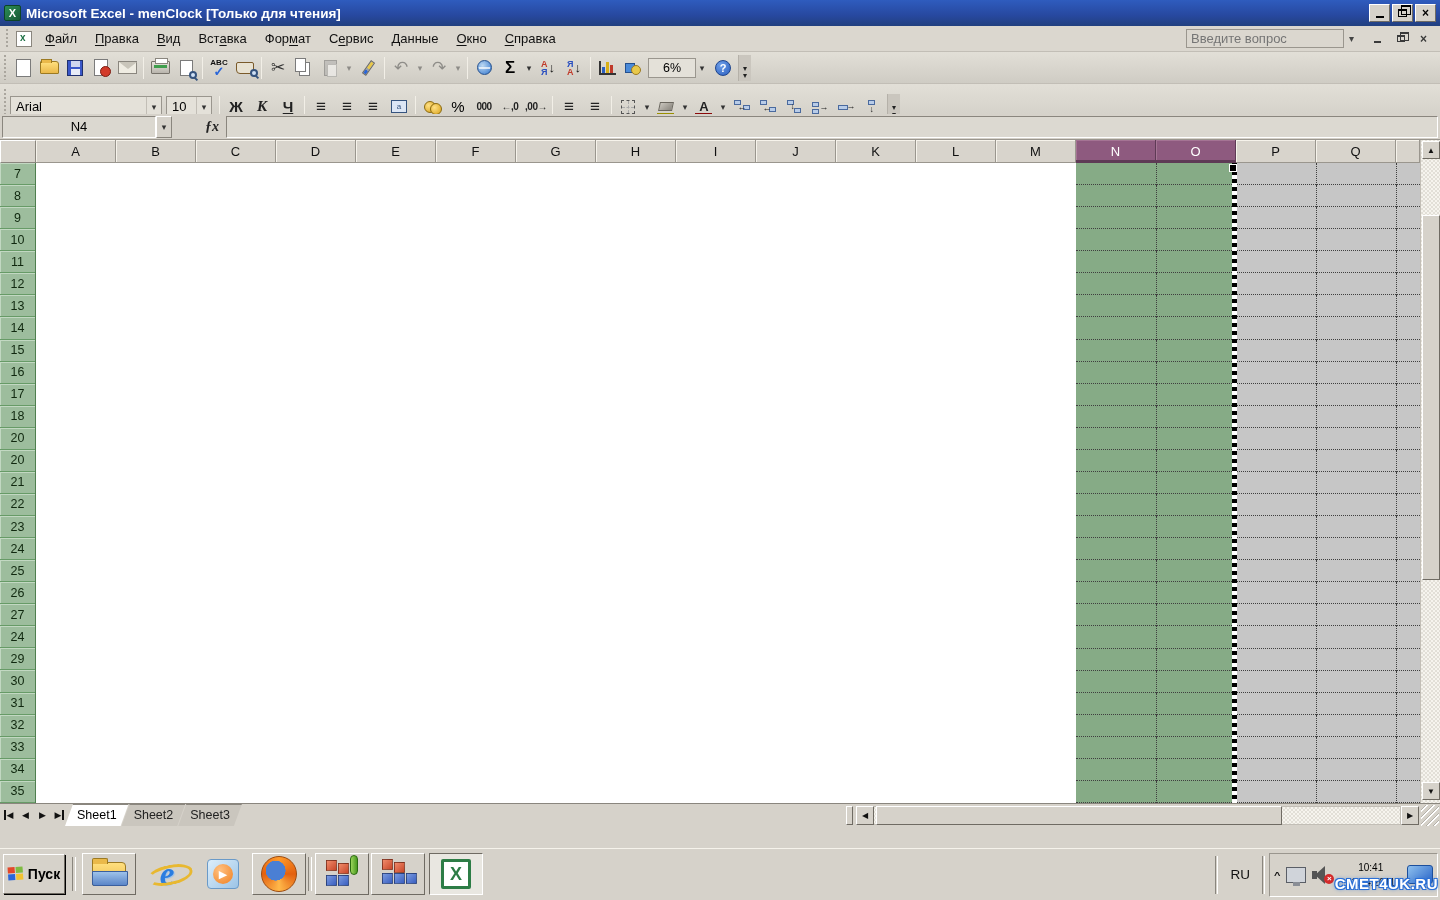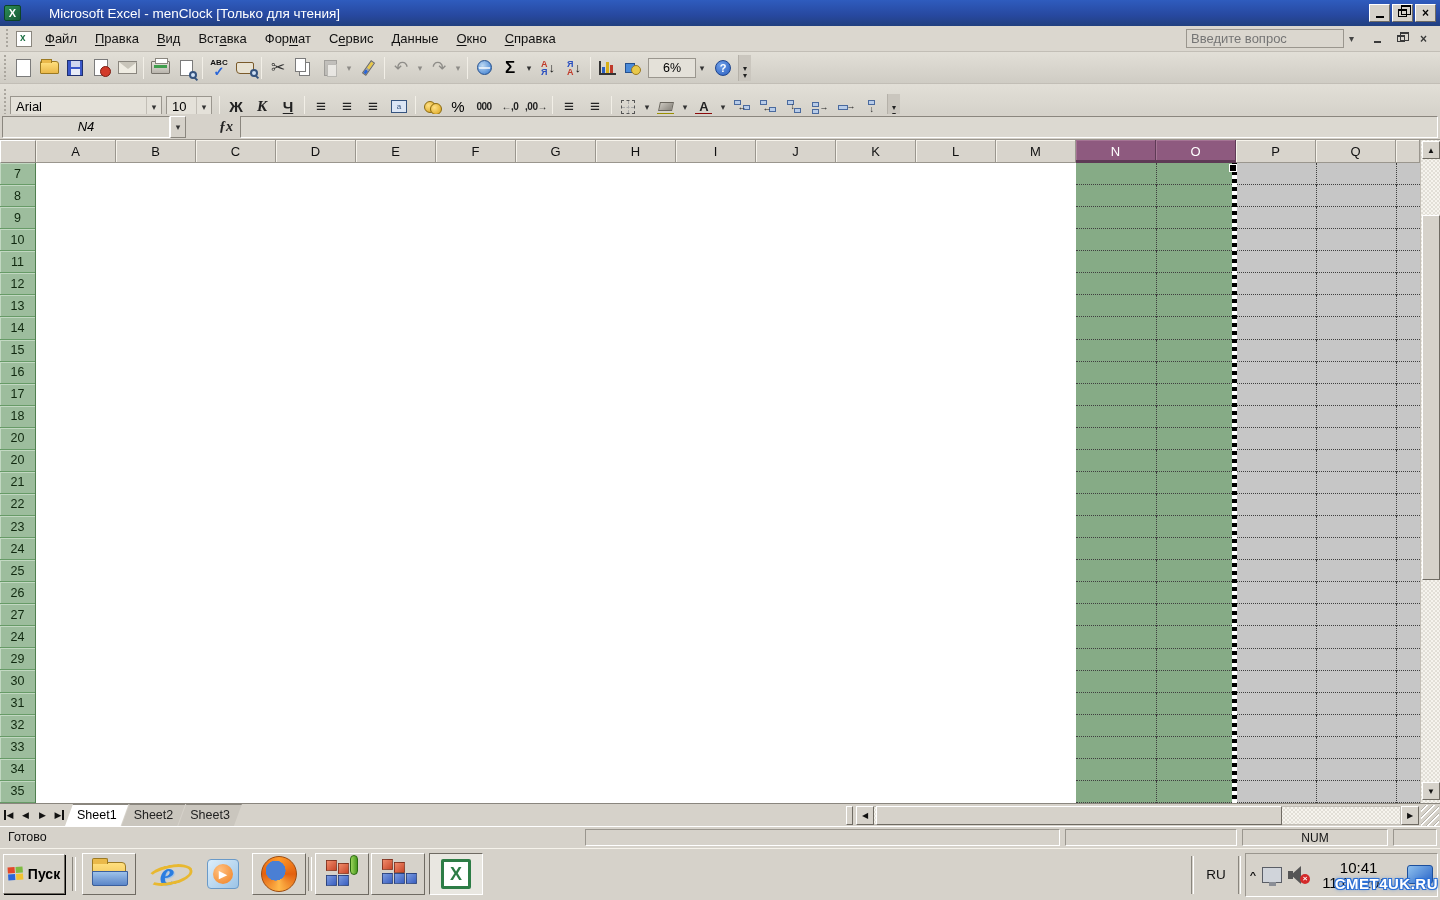--- a/index.html
+++ b/index.html
@@ -7,21 +7,21 @@
   body { font-family:"Liberation Sans", sans-serif; font-size:13px; background:#d6d2ca; }
   #screen { position:relative; width:1440px; height:900px; overflow:hidden; }
 
   
   .titlebar { position:absolute; left:0; top:0; width:1440px; height:26px;
     background:linear-gradient(180deg,#2f5cbe 0%,#27489f 60%,#21407f 100%);
     display:flex; align-items:center; padding:0 4px; color:#fff; }
   .titlebar .app-ico { width:17px; height:16px; background:#1e7145; border:1px solid #0c4426;
     border-radius:2px; color:#fff; font-weight:bold; font-size:11px; line-height:14px;
     text-align:center; margin-right:5px; background:linear-gradient(135deg,#2c8d57,#175a34); }
-  .titlebar .ttl { font-weight:normal; font-size:13.5px; white-space:nowrap;margin-left:23px; }
+  .titlebar .ttl { font-weight:bold; font-size:13.5px; white-space:nowrap; }
   .win-btns { margin-left:auto; display:flex; gap:2px; }
   .wbtn { width:21px; height:18px; background:#d6d2ca; border:1px solid;
     border-color:#fff #6f6b63 #6f6b63 #fff; display:flex; align-items:center;
     justify-content:center; color:#000; font-size:12px; font-weight:bold; }
   .wbtn .minbar { width:8px; height:2px; background:#000; margin-top:8px; }
   .restore-g { position:relative; width:9px; height:8px; border:1px solid #000; border-top:2px solid #000; background:#d6d2ca; }
   .restore-g::before { content:""; position:absolute; left:2px; top:-6px; width:8px; height:7px;
     border:1px solid #000; border-top:2px solid #000; }
 
   
@@ -118,22 +118,22 @@
   .i-fill { width:14px; height:9px; background:linear-gradient(135deg,#c9c5bd,#8a867e); border:1px solid #6a665e; transform:skewX(-12deg); }
   .color-bar { position:absolute; left:4px; bottom:3px; width:17px; height:4px; }
   .i-fontA { font-weight:bold; font-size:13px; color:#222; line-height:11px; }
   .cust { width:17px; height:14px; position:relative; }
   .cust .bx { position:absolute; width:7px; height:5px; background:#b8cce8; border:1px solid #4a6a9e; }
   .cust .ar2 { position:absolute; font-size:9px; color:#222; line-height:9px; }
 
   
   .formulabar { position:absolute; left:0; top:114px; width:1440px; height:26px; background:#d6d2ca;
     display:flex; align-items:center; border-bottom:1px solid #9a968e; }
-  .namebox { width:168px; height:22px; margin-left:2px; background:#dbd8d0; border:1px solid;
-    border-color:#8a867e #fff #fff #8a867e; display:flex; align-items:center; justify-content:center; font-size:13px;font-style:italic; }
+  .namebox { width:154px; height:22px; margin-left:2px; background:#dbd8d0; border:1px solid;
+    border-color:#8a867e #fff #fff #8a867e; display:flex; align-items:center; justify-content:center; font-size:13px; }
   .name-caret { width:16px; height:22px; display:flex; align-items:center; justify-content:center; font-size:9px; color:#333; border:1px solid; border-color:#fff #8a867e #8a867e #fff; background:#d6d2ca; }
   .fx { width:28px; text-align:center; font-style:italic; font-family:"Liberation Serif",serif; font-weight:bold; font-size:14px; color:#222; margin-left:26px; }
   .formula-field { flex:1; height:22px; background:#dcd9d1; border:1px solid; border-color:#8a867e #fff #fff #8a867e; margin-right:2px; padding:0 4px; font-size:13px; color:#111; }
 
   
   #sheet { position:absolute; left:0; top:140px; width:1420px; height:663px; background:#fff; overflow:hidden; }
   #col-headers { position:absolute; left:0; top:0; right:0; height:23px; display:flex; }
   .corner { width:36px; height:23px; background:#d8d4cc; border:1px solid; border-color:#fff #8a867e #8a867e #fff; flex:none; }
   .colhead { width:80px; height:23px; flex:none; background:#d8d4cc; border-right:1px solid #9a968e; border-bottom:1px solid #9a968e; box-shadow:inset 1px 1px 0 #f6f3eb; display:flex; align-items:center; justify-content:center; font-size:13px; color:#111; }
   .colhead.sel { background:#8e5a7f; color:#fff; box-shadow:inset 0 -2px 0 #5e3a55, inset 1px 1px 0 #a57494; border-right:1px solid #5e3a55; border-bottom:1px solid #5e3a55; }
@@ -203,21 +203,21 @@
   .traysep { width:3px; height:38px; border-left:1px solid #8a867e; border-right:1px solid #fff; margin:0 4px; }
   .lang { font-size:13.5px; color:#111; padding:0 8px; }
   .traypanel { height:44px; border:1px solid; border-color:#9a968e #fff #fff #9a968e; display:flex; align-items:center; padding:0 4px; gap:6px; }
   .chev { font-weight:bold; font-size:11px; color:#111; transform:scaleY(.8); }
   .i-net { width:20px; height:16px; background:#d0d4da; border:1px solid #5a5e66; position:relative; }
   .i-net::after { content:""; position:absolute; left:6px; bottom:-4px; width:7px; height:4px; background:#8a8e96; }
   .i-spk { position:relative; width:22px; height:18px; }
   .i-spk .bx2 { position:absolute; left:0; top:5px; width:5px; height:8px; background:#555; }
   .i-spk .tri { position:absolute; left:3px; top:0; width:0; height:0; border:9px solid transparent; border-right:10px solid #555; border-left:none; }
   .i-spk .no { position:absolute; right:0; bottom:0; width:10px; height:10px; border-radius:50%; background:#d42a2a; color:#fff; font-size:8px; line-height:10px; text-align:center; font-weight:bold; }
-  .clock { text-align:center; font-size:15px; line-height:15px; color:#000; padding:0 6px; }
+  .clock { text-align:center; font-size:10px; line-height:15px; color:#000; padding:0 6px; }
   .i-mon { width:26px; height:19px; border-radius:3px; background:linear-gradient(135deg,#8ec0ee,#2a66c8); border:1px solid #1c4f9c; }
   .watermark { position:absolute; right:2px; bottom:8px; font-size:15px; font-weight:bold; color:#fff; letter-spacing:.5px; z-index:10;
     text-shadow:-1px -1px 0 #2a6fd6,1px -1px 0 #2a6fd6,-1px 1px 0 #2a6fd6,1px 1px 0 #2a6fd6,0 0 4px #2a6fd6; }
 </style>
 </head>
 <body>
 
 <div id="screen">
 
   <div class="titlebar">
@@ -735,27 +735,20 @@
     <div class="hbtn" style="left:856px;">
         <span>◀</span>
       </div>
     <div class="hthumb"></div>
     <div class="hbtn" style="left:1401px;">
         <span>▶</span>
       </div>
     <div class="sizegrip"></div>
   </div>
 
-  <div class="statusbar">
-    <div class="st-left">Готово</div>
-    <div class="st-panel" style="left:585px;width:475px;"></div>
-    <div class="st-panel st-num" style="left:1065px;width:172px;"></div>
-    <div class="st-panel st-num" style="left:1242px;width:146px;">NUM</div>
-    <div class="st-panel" style="left:1393px;width:44px;"></div>
-  </div>
 
   <div class="taskbar">
     <div class="startbtn">
       <span class="flag">
         <i style="background:#e3482a;"></i>
           <i style="background:#7fbb42;"></i>
           <i style="background:#2a66d9;"></i>
           <i style="background:#f2c230;"></i>
       </span>
       <span>Пуск</span>

